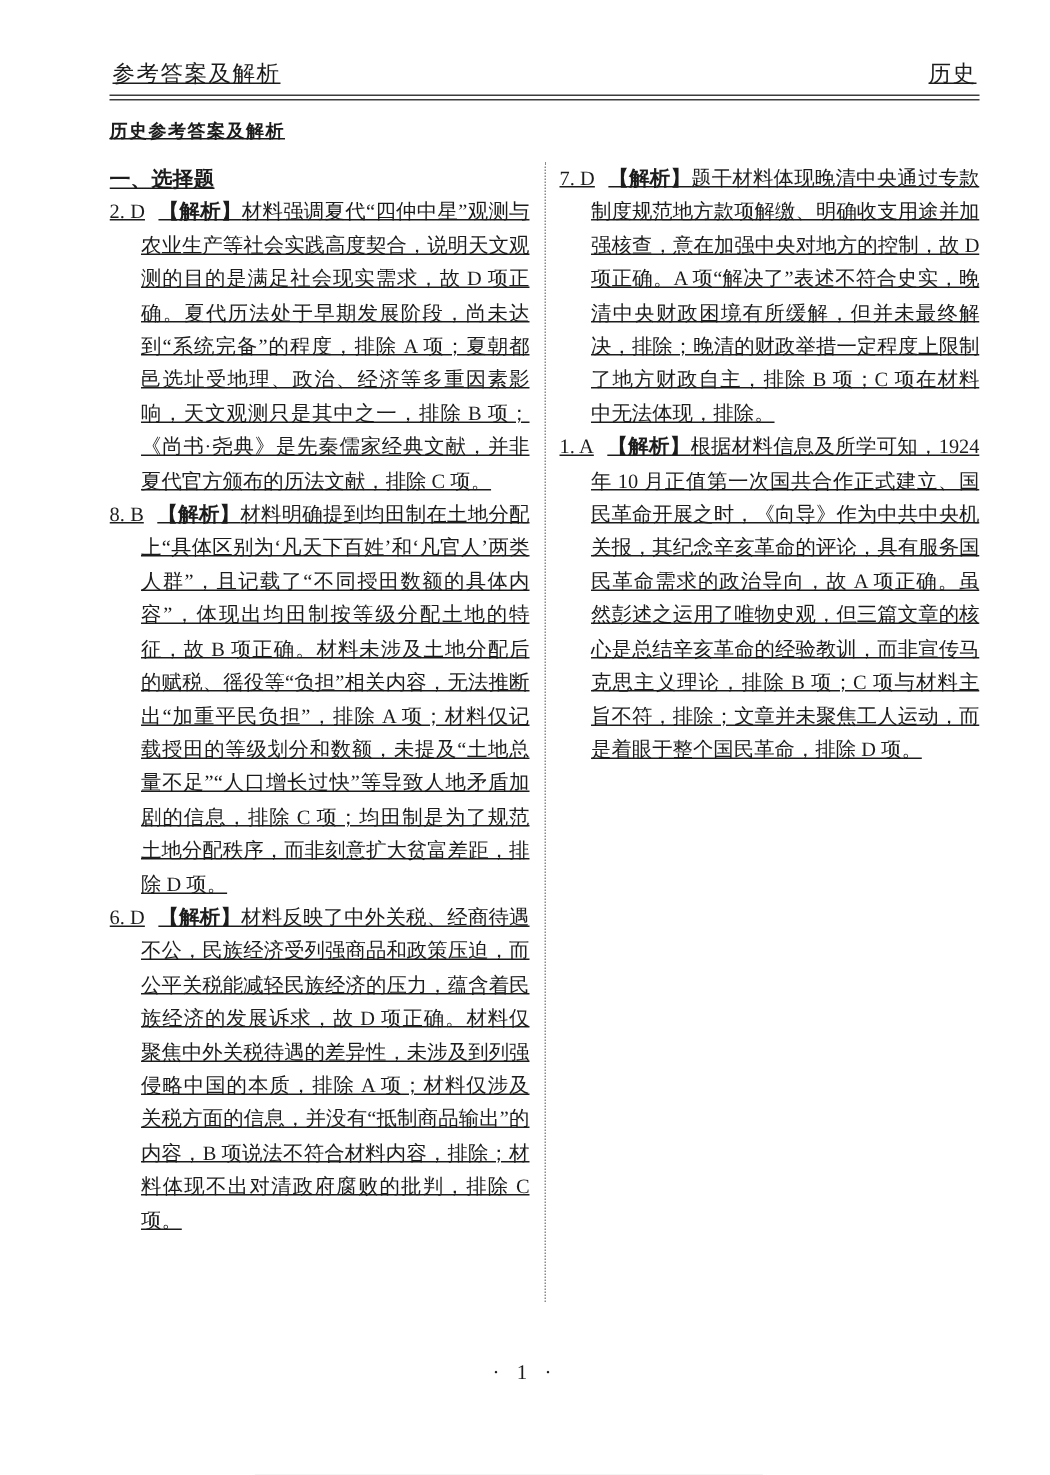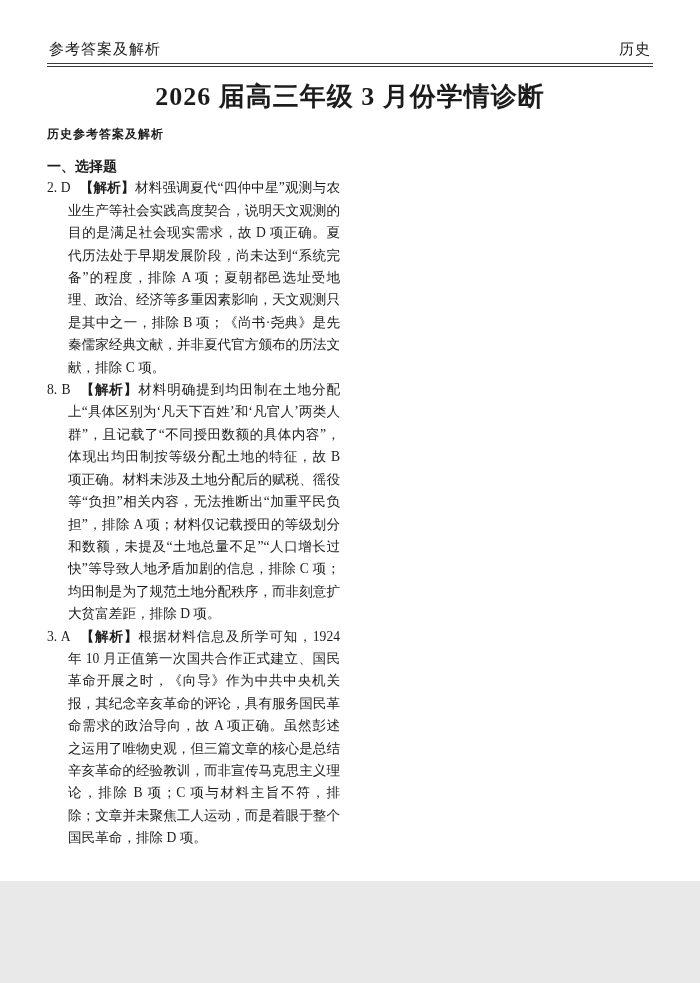--- a/index.html
+++ b/index.html
@@ -2,25 +2,26 @@
 <html><head>
 <meta charset="utf-8">
 <style>
   * { margin: 0; padding: 0; box-sizing: border-box; }
   html, body { background: #e9e9e9; }
   body { font-family: "Liberation Serif", "DejaVu Serif", serif; color: #1c1c1c; }
 
   .page {
     position: relative;
     width: 700px;
-    height: 881px;
+    height: 983px;
     margin: 0 auto;
     background: #ffffff;
-    padding: 40px 47px 0 47px;
+    padding: 40px 47px 0 73px;
     overflow: hidden;
+    text-decoration: underline;
   }
 
   .header-row {
     display: flex;
     justify-content: space-between;
     align-items: flex-end;
     font-size: 15px;
     letter-spacing: 1px;
     padding: 0 2px 4px 2px;
   }
@@ -97,34 +98,35 @@
 <body>
 
 <div class="page">
 
   <div class="header-row">
     <span>参考答案及解析</span>
     <span>历史</span>
   </div>
   <div class="double-rule"></div>
 
-  <div class="doc-title">2026 届高三年级 3 月份学情诊断</div>
   <div class="doc-subtitle">历史参考答案及解析</div>
 
   <div class="columns">
     <div class="section-heading">一、选择题</div>
 
     <p class="q"><span class="qnum">2. D</span><span class="analysis-label">【解析】</span><span>材料强调夏代“四仲中星”观测与农业生产等社会实践高度契合，说明天文观测的目的是满足社会现实需求，故 D 项正确。夏代历法处于早期发展阶段，尚未达到“系统完备”的程度，排除 A 项；夏朝都邑选址受地理、政治、经济等多重因素影响，天文观测只是其中之一，排除 B 项；《尚书·尧典》是先秦儒家经典文献，并非夏代官方颁布的历法文献，排除 C 项。</span></p>
 
 
 
     <p class="q"><span class="qnum">8. B</span><span class="analysis-label">【解析】</span><span>材料明确提到均田制在土地分配上“具体区别为‘凡天下百姓’和‘凡官人’两类人群”，且记载了“不同授田数额的具体内容”，体现出均田制按等级分配土地的特征，故 B 项正确。材料未涉及土地分配后的赋税、徭役等“负担”相关内容，无法推断出“加重平民负担”，排除 A 项；材料仅记载授田的等级划分和数额，未提及“土地总量不足”“人口增长过快”等导致人地矛盾加剧的信息，排除 C 项；均田制是为了规范土地分配秩序，而非刻意扩大贫富差距，排除 D 项。</span></p>
 
 
+    <p class="q"><span class="qnum">6. D</span><span class="analysis-label">【解析】</span><span>材料反映了中外关税、经商待遇不公，民族经济受列强商品和政策压迫，而公平关税能减轻民族经济的压力，蕴含着民族经济的发展诉求，故 D 项正确。材料仅聚焦中外关税待遇的差异性，未涉及到列强侵略中国的本质，排除 A 项；材料仅涉及关税方面的信息，并没有“抵制商品输出”的内容，B 项说法不符合材料内容，排除；材料体现不出对清政府腐败的批判，排除 C 项。</span></p>
 
+    <p class="q"><span class="qnum">7. D</span><span class="analysis-label">【解析】</span><span>题干材料体现晚清中央通过专款制度规范地方款项解缴、明确收支用途并加强核查，意在加强中央对地方的控制，故 D 项正确。A 项“解决了”表述不符合史实，晚清中央财政困境有所缓解，但并未最终解决，排除；晚清的财政举措一定程度上限制了地方财政自主，排除 B 项；C 项在材料中无法体现，排除。</span></p>
 
-    <p class="q"><span class="qnum">3. A</span><span class="analysis-label">【解析】</span><span>根据材料信息及所学可知，1924 年 10 月正值第一次国共合作正式建立、国民革命开展之时，《向导》作为中共中央机关报，其纪念辛亥革命的评论，具有服务国民革命需求的政治导向，故 A 项正确。虽然彭述之运用了唯物史观，但三篇文章的核心是总结辛亥革命的经验教训，而非宣传马克思主义理论，排除 B 项；C 项与材料主旨不符，排除；文章并未聚焦工人运动，而是着眼于整个国民革命，排除 D 项。</span></p>
+    <p class="q"><span class="qnum">1. A</span><span class="analysis-label">【解析】</span><span>根据材料信息及所学可知，1924 年 10 月正值第一次国共合作正式建立、国民革命开展之时，《向导》作为中共中央机关报，其纪念辛亥革命的评论，具有服务国民革命需求的政治导向，故 A 项正确。虽然彭述之运用了唯物史观，但三篇文章的核心是总结辛亥革命的经验教训，而非宣传马克思主义理论，排除 B 项；C 项与材料主旨不符，排除；文章并未聚焦工人运动，而是着眼于整个国民革命，排除 D 项。</span></p>
 
   </div>
 
   <div class="page-number">· 1 ·</div>
 
 </div>
 
 </body></html>

